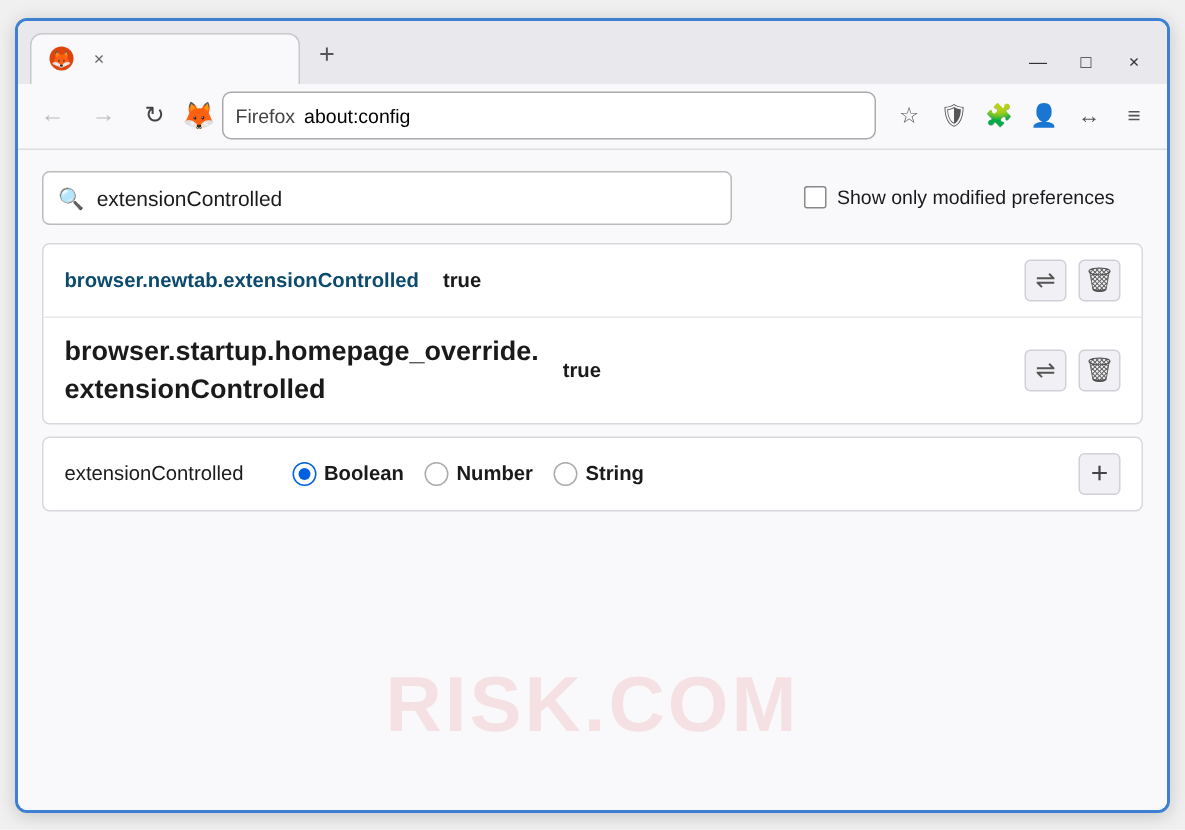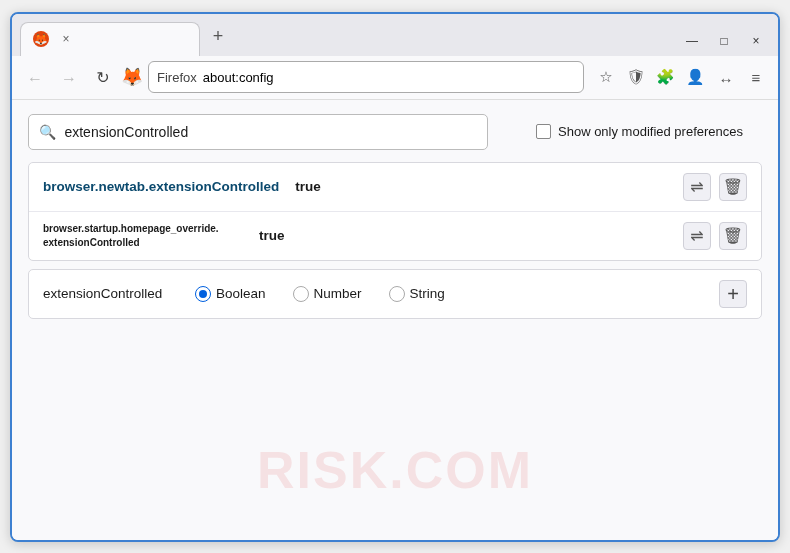--- a/index.html
+++ b/index.html
@@ -320,22 +320,23 @@
     }
     .add-pref-name {
       font-size: 13.5px;
       color: #1a1a1a;
       font-weight: 400;
       min-width: 130px;
     }
     .radio-group {
       display: flex;
       align-items: center;
-      gap: 27px;
+      gap: 14px;
       margin-left: 8px;
+      font-weight: bold;
     }
     .radio-option {
       display: flex;
       align-items: center;
       gap: 5px;
       cursor: pointer;
       font-size: 13.5px;
       color: #1a1a1a;
     }
     .radio-circle {
@@ -371,21 +372,21 @@
       align-items: center;
       justify-content: center;
       font-size: 20px;
       color: #444;
       cursor: pointer;
       line-height: 1;
     }
     
     .pref-name-block {
       font-weight: 700;
-      font-size: 10px;
+      font-size: 18px;
       color: #1a1a1a;
       flex: 0 0 auto;
       min-width: 200px;
       line-height: 1.4;
     }
   </style>
 </head>
 <body>
 
 <div class="browser-window">

